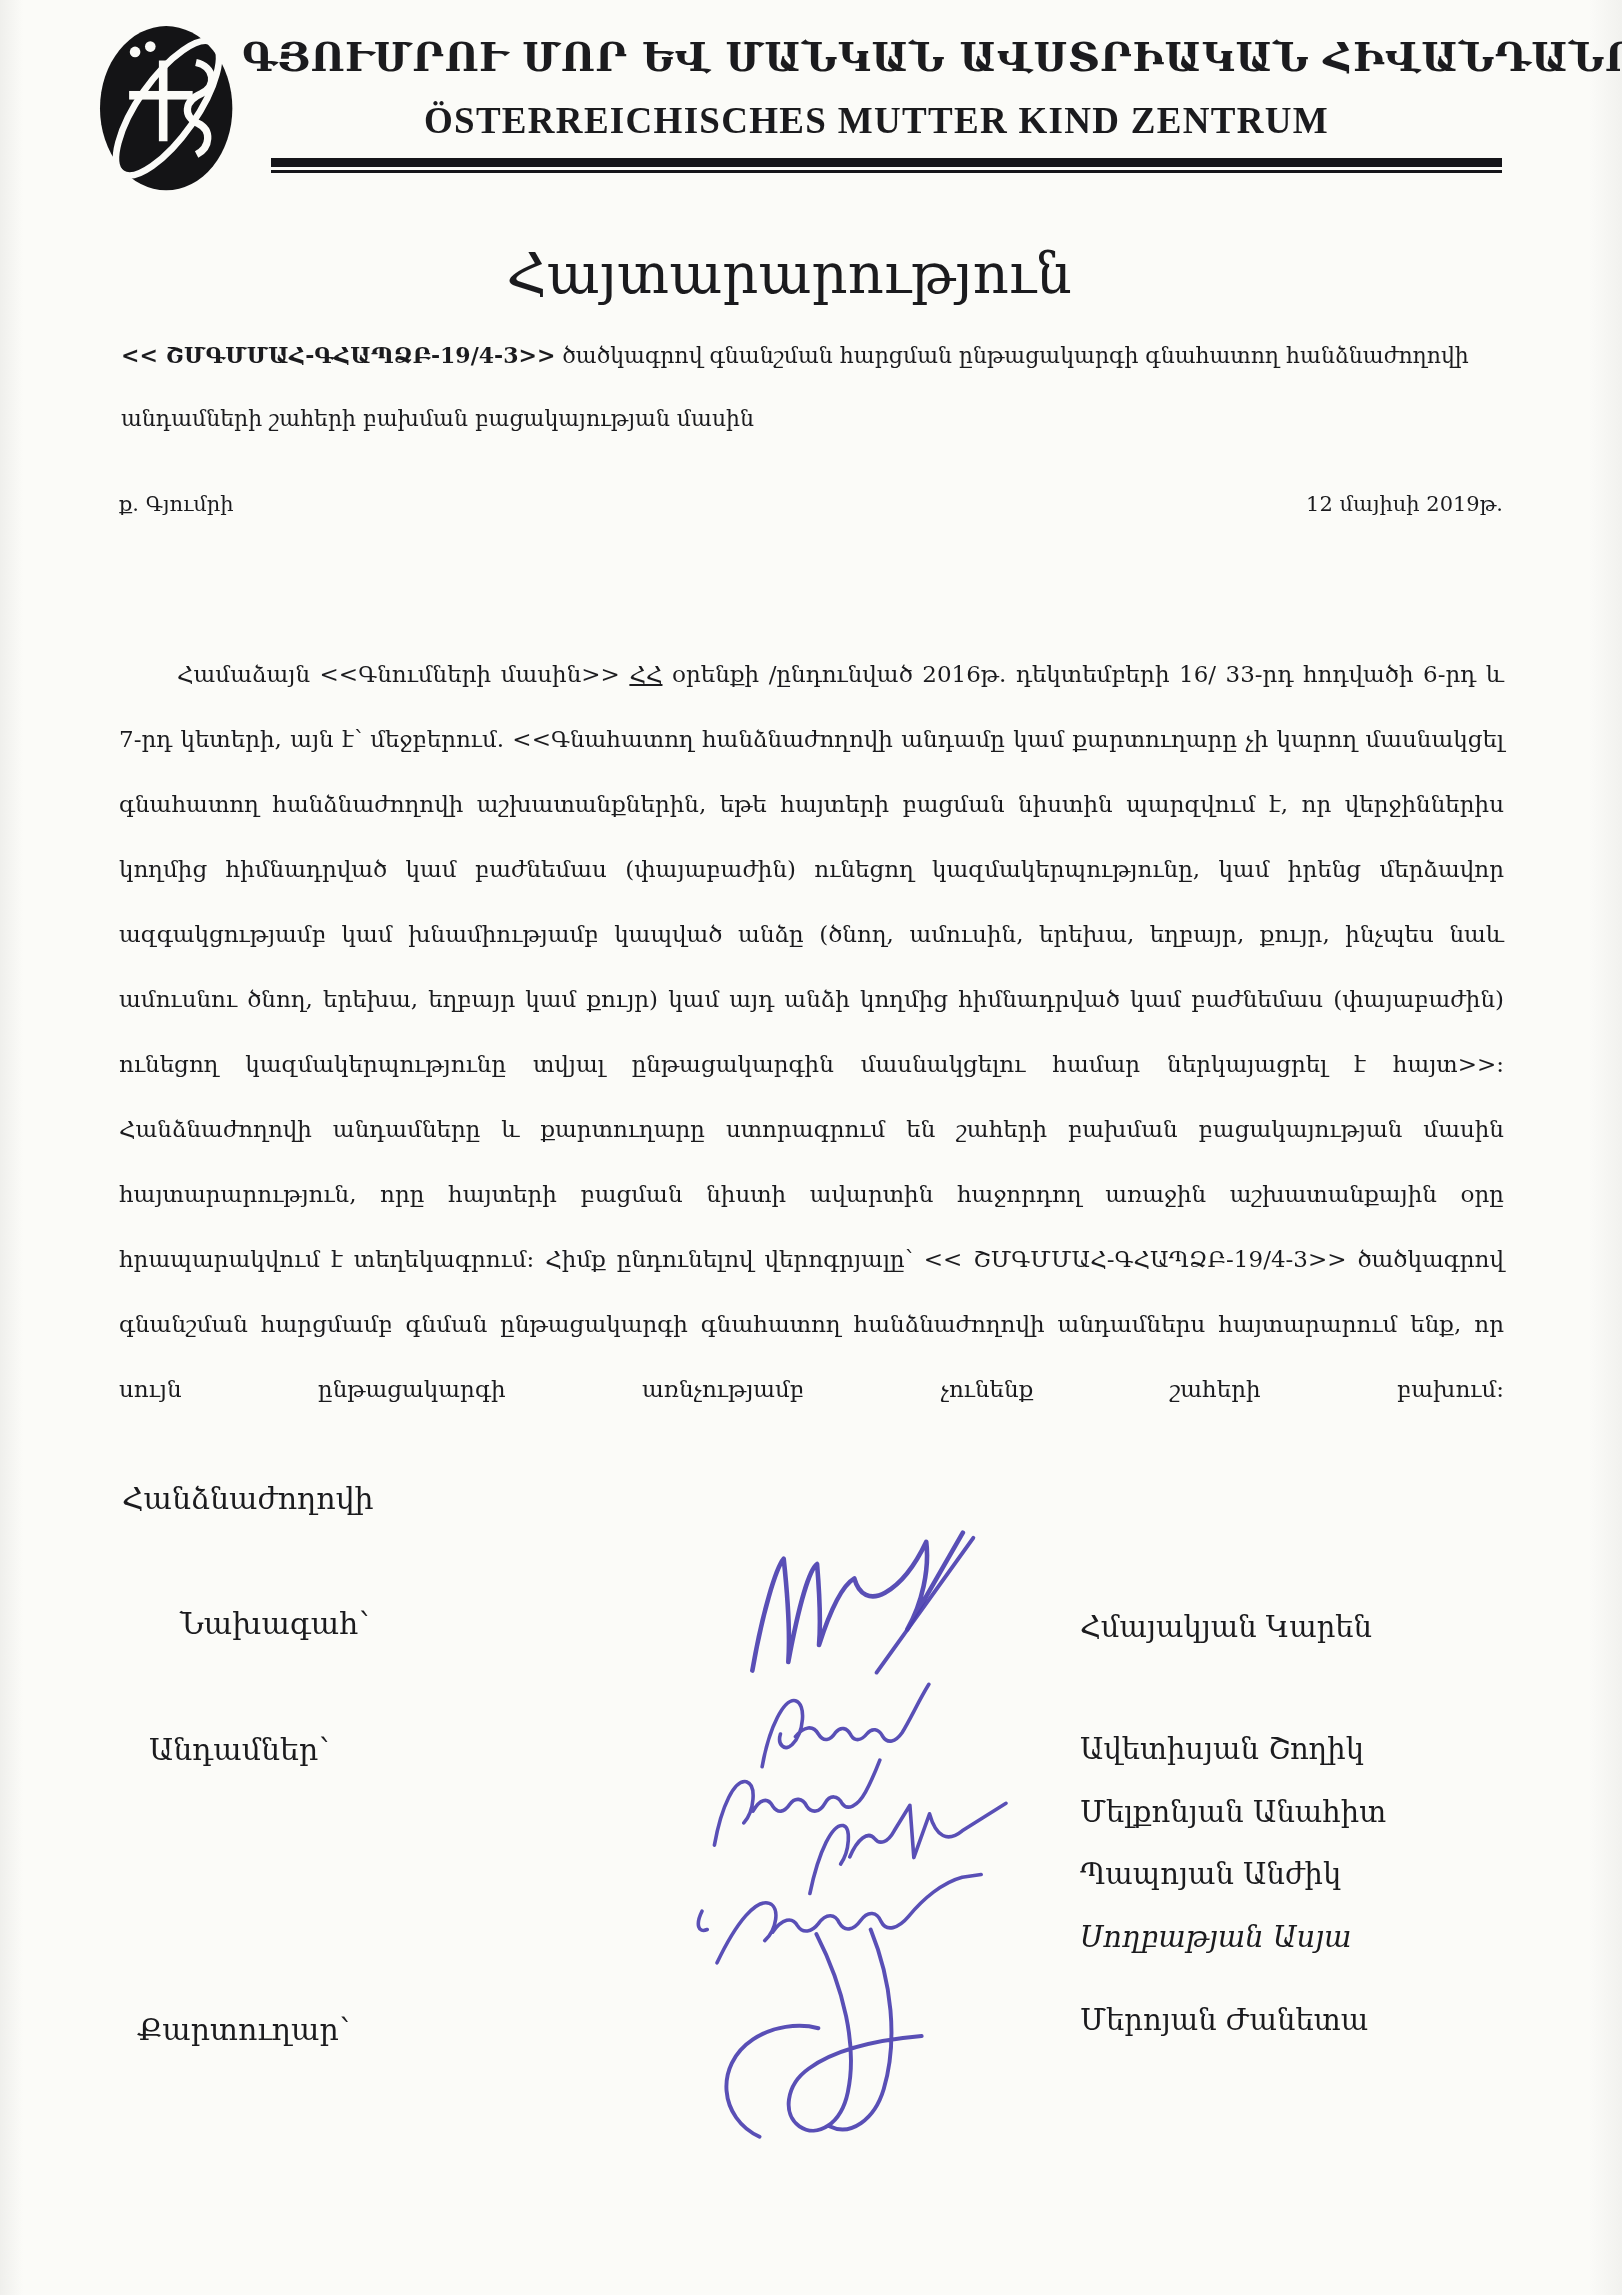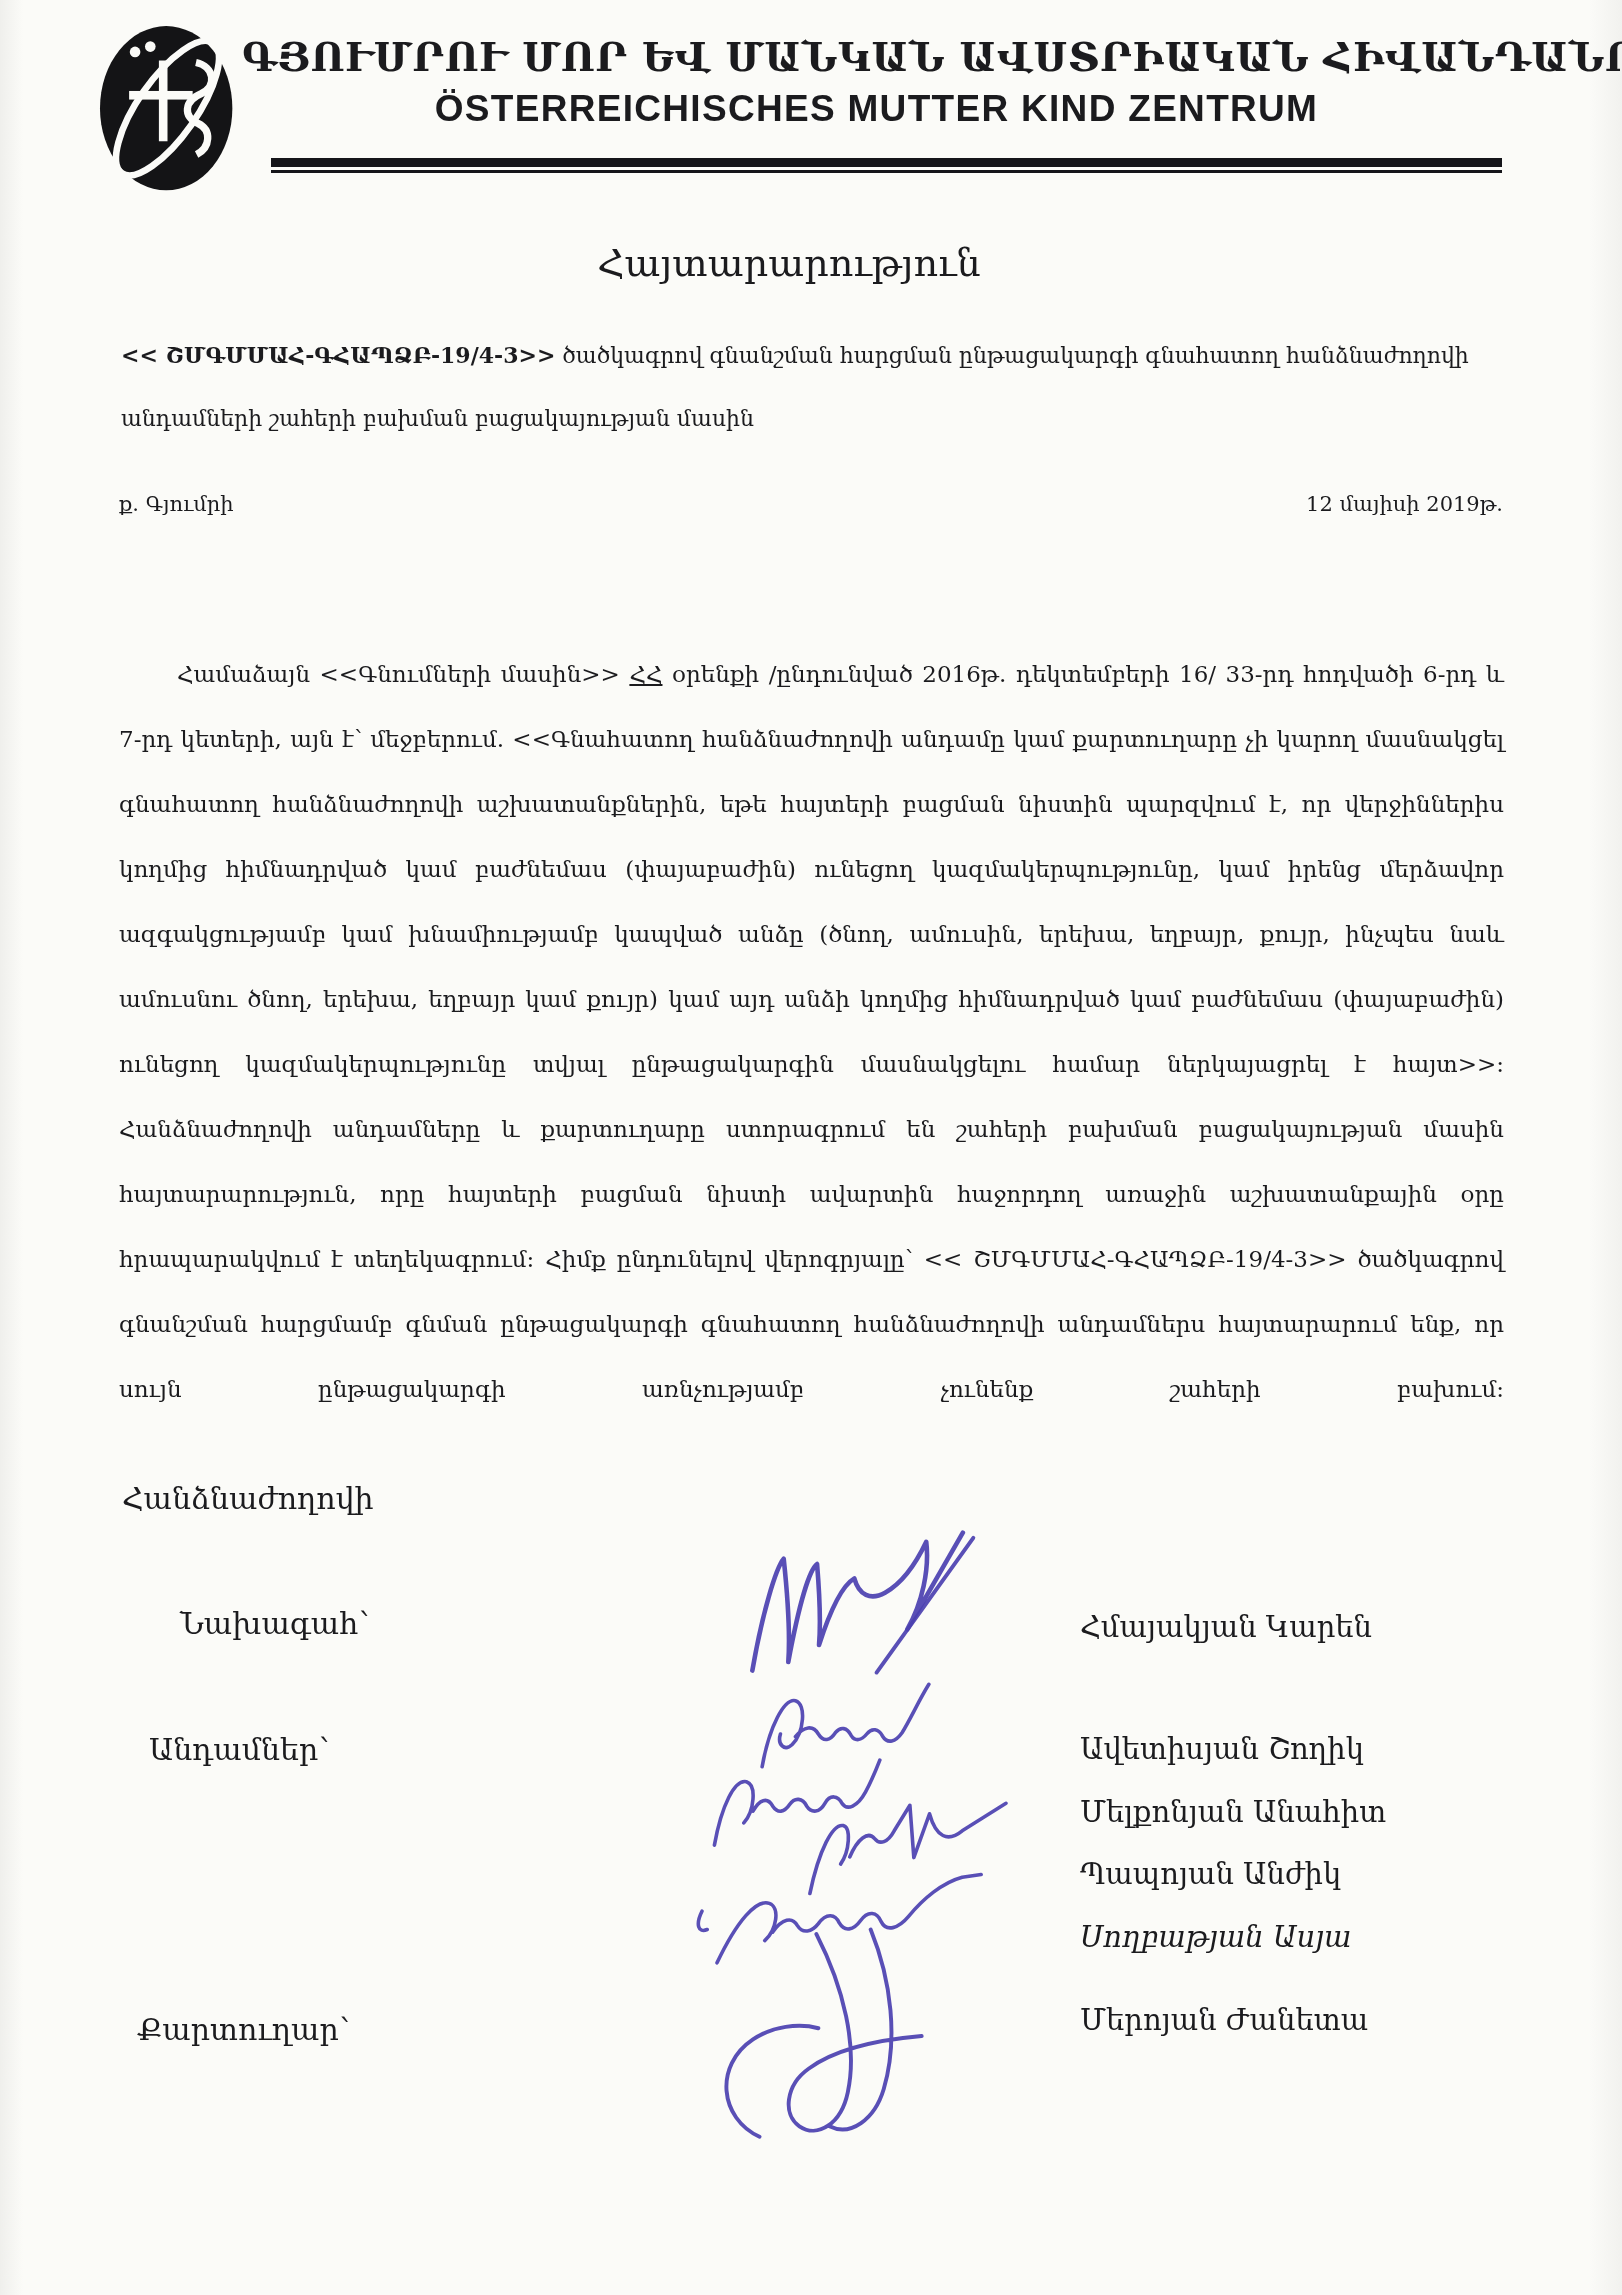--- a/index.html
+++ b/index.html
@@ -10,28 +10,28 @@
     margin:0 auto;
     background:linear-gradient(90deg,#efefec 0px,#fbfbf8 23px,#fbfbf8 1589px,#f1f1ee 1623px);
     font-family:"DejaVu Serif","DejaVu Sans",serif;
     color:#1b1b1e;
     overflow:hidden;
   }
   
   .logo{position:absolute;left:98px;top:23.5px;width:139px;height:169px;}
   .org-names{position:absolute;left:242px;top:34px;width:1269px;text-align:center;}
   .org-arm{font-size:39px;font-weight:bold;letter-spacing:0.7px;white-space:nowrap;}
-  .org-ger{font-size:37px;font-weight:bold;letter-spacing:1.3px;margin-top:8px;
-           font-family:Liberation Sans, sans-serif;white-space:nowrap;}
+  .org-ger{font-size:37px;font-weight:bold;letter-spacing:1.3px;margin-top:19px;
+           font-family:Liberation Serif, serif;white-space:nowrap;}
   .rule{position:absolute;left:271px;top:158px;width:1231px;}
   .rule-thick{height:8.5px;background:#15151a;}
   .rule-thin{height:3.3px;background:#15151a;margin-top:3.3px;}
   
   .doc-title{position:absolute;top:241px;left:0;width:1578px;text-align:center;
-             font-size:38px;font-weight:normal;margin:0;}
+             font-size:56px;font-weight:normal;margin:0;}
   .subtitle{position:absolute;top:324px;left:121px;width:1381px;text-align:left;
             font-size:22px;line-height:63px;margin:0;}
   .subtitle b{font-weight:bold;}
   
   .meta-row{position:absolute;top:492px;left:119px;width:1384px;
             display:flex;justify-content:space-between;font-size:21px;}
   
   .body-text{position:absolute;top:642px;left:119px;width:1385px;margin:0;
              font-size:23px;line-height:65px;text-align:justify;text-align-last:justify;
              text-indent:58px;}

